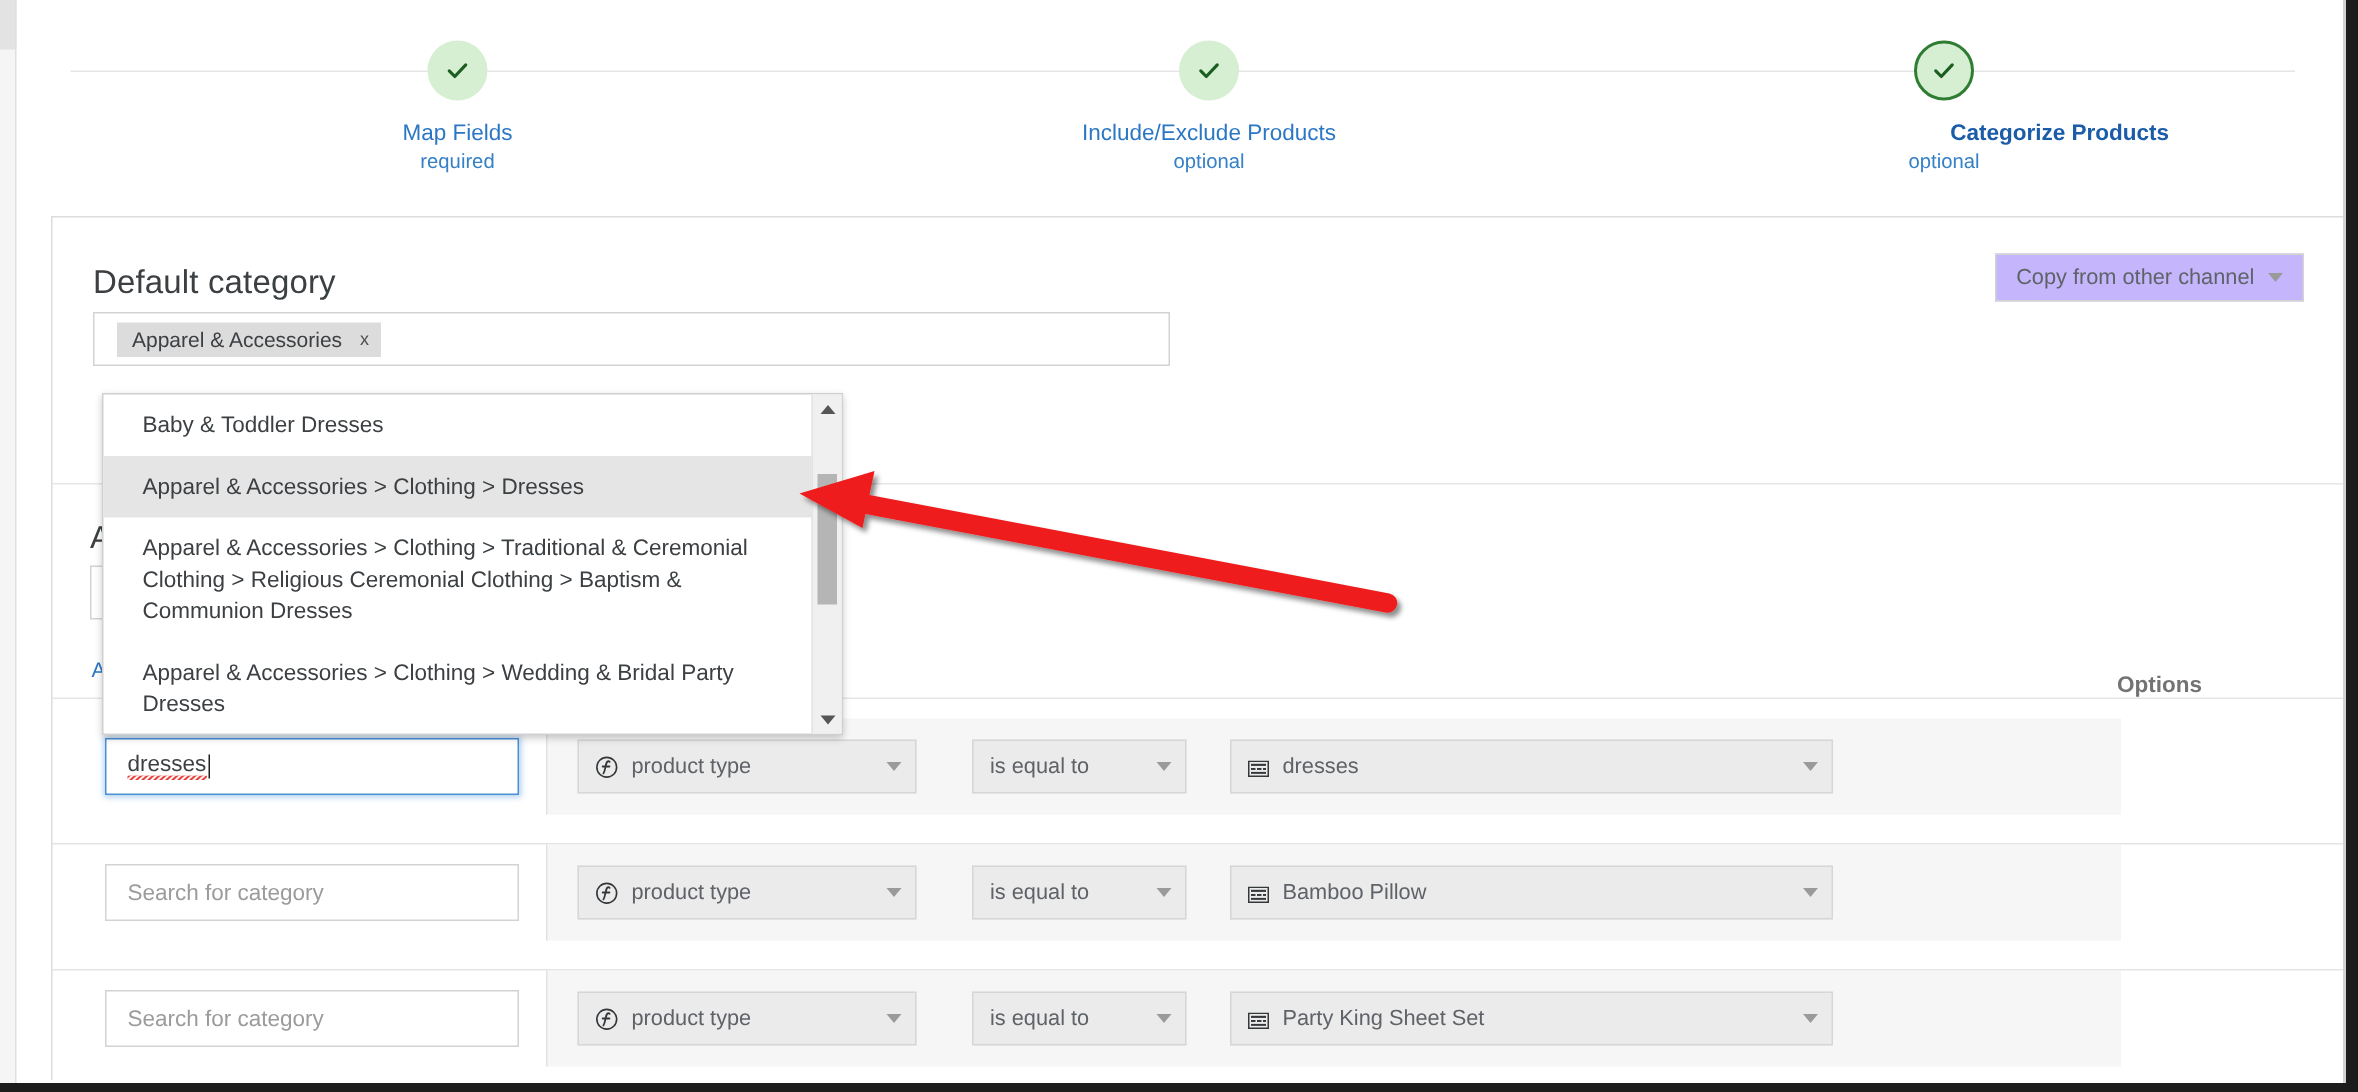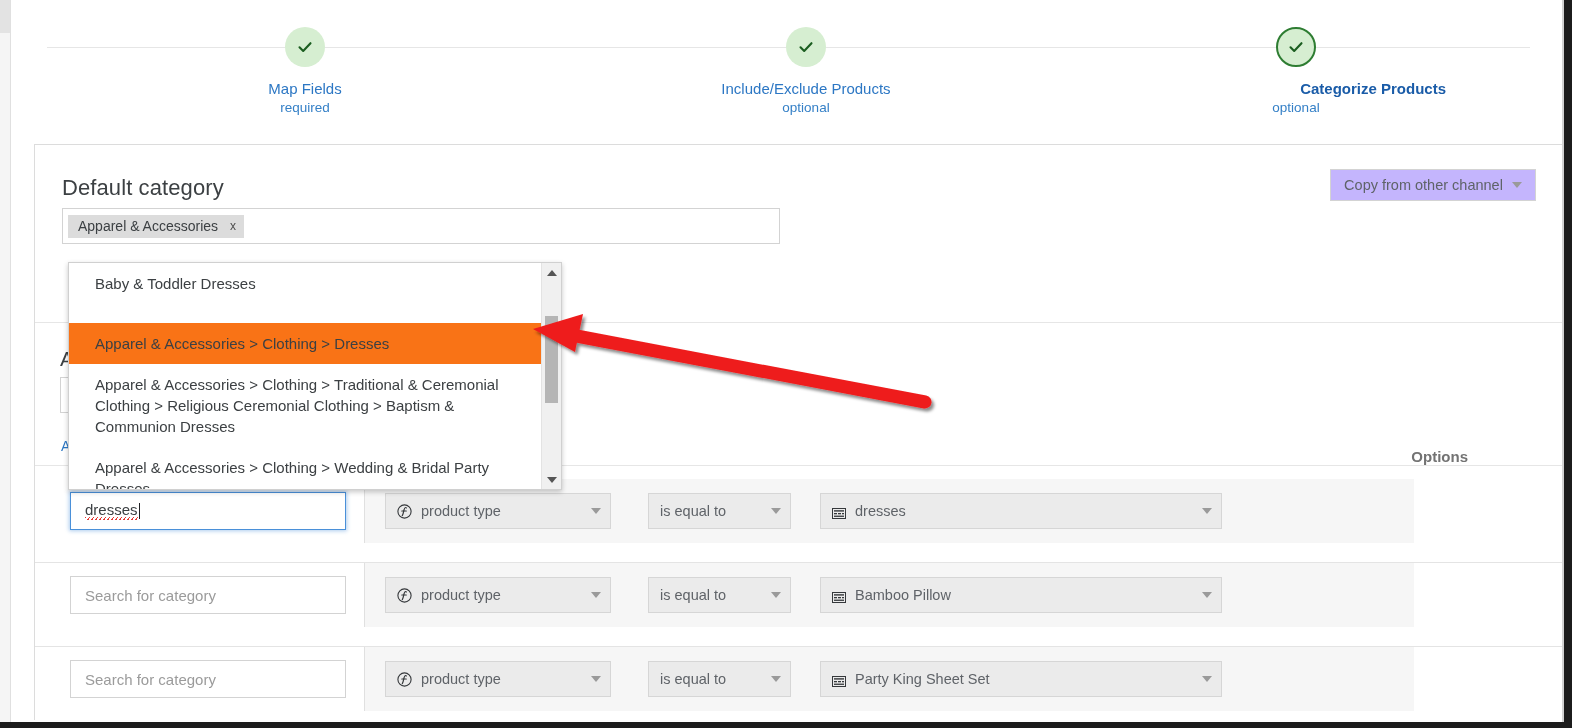--- a/index.html
+++ b/index.html
@@ -95,21 +95,21 @@
     width: 0; height: 0;
     border-left: 5px solid transparent;
     border-right: 5px solid transparent;
     border-top: 6px solid #9a9a9a;
   }
 
   .tag-input {
     position: absolute; left: 27px; top: 63px;
     width: 718px; height: 36px; box-sizing: border-box;
     border: 1px solid #d3d3d3; background: #ffffff;
-    display: flex; align-items: center; padding-left: 5px;
+    display: flex; align-items: center; padding-left: 15px;
   }
   .tag {
     background: #dcdcdc; color: #3c4043; font-size: 14px;
     height: 23px; display: flex; align-items: center;
     padding: 0 8px 0 10px; gap: 12px;
   }
   .tag-x { color: #4d4d4d; font-size: 12px; cursor: pointer; }
 
   
   .ghost-link {
@@ -217,21 +217,21 @@
   }
   .dd-list {
     position: absolute; left: 0; top: 0; width: 474px; height: 226px;
     overflow: hidden;
   }
   .dd-item {
     padding: 10px 18px 10px 26px;
     font-size: 15px; color: #3c4043; line-height: 21px;
     cursor: pointer;
   }
-  .dd-item.hl { background: #f97316; margin-top: 19px; }
+  .dd-item.hl { background: #e5e5e5; }
 
   .dd-scroll {
     position: absolute; right: 0; top: 0; width: 19px; height: 226px;
     background: #f0f0f0; border-left: 1px solid #e3e3e3;
   }
   .dd-arrow {
     position: absolute; left: 0; width: 19px; height: 17px;
     display: flex; align-items: center; justify-content: center;
   }
   .dd-arrow.up { top: 1px; }

